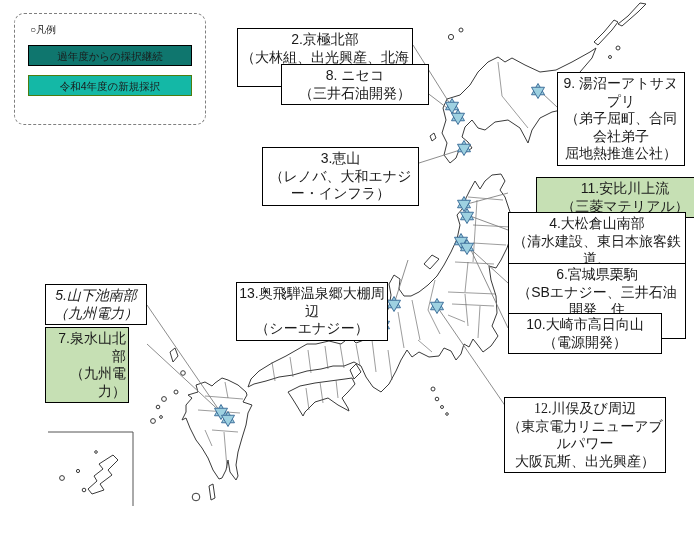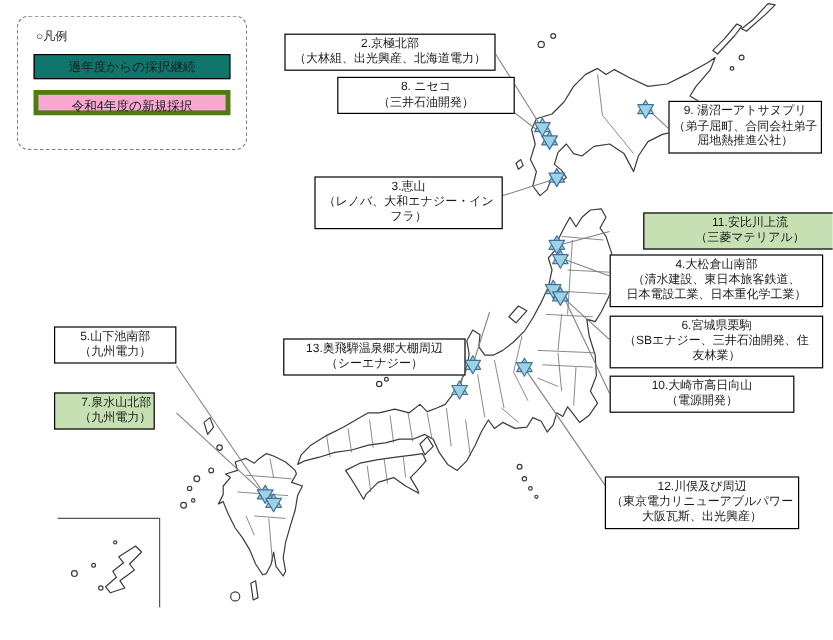--- a/index.html
+++ b/index.html
@@ -13,25 +13,25 @@
     position:absolute;left:14px;top:13px;width:192px;height:112px;
     border:1.5px dashed #7f7f7f;border-radius:10px;box-sizing:border-box;
     padding:7px 13px 0 13px;background:#fff;
   }
   .legend-title{font-size:10px;margin:2px 0 8px 2px;}
   .legend-item{
     width:164px;height:21px;line-height:21px;text-align:center;font-size:10.5px;
     box-sizing:border-box;margin:0 auto 9px auto;
   }
   .legend-item.cont{background:#0f766e;border:1.4px solid #000;}
-  .legend-item.new{background:#f9a8d4;border:4px solid #4d7c0f;}
+  .legend-item.new{background:#14b8a6;border:1px solid #4d7c0f;}
   
   .pbox{
     position:absolute;background:#ffffff;border:1.4px solid #000;
-    box-sizing:border-box;text-align:center;font-size:10px;line-height:1.25;
+    box-sizing:border-box;text-align:center;font-size:14px;line-height:1.25;
     padding:2px 2px;
   }
   .pbox.new{background:#c6e0b4;}
   .pbox .companies{white-space:pre-line;}
 </style>
 </head>
 <body>
 
 <div id="stage">
 
@@ -146,21 +146,21 @@
   <div class="pbox" style="left:237px;top:28px;width:176px;">
     <div>2.京極北部</div>
     <div class="companies">（大林組、出光興産、北海道電力）</div>
   </div>
 
   <div class="pbox" style="left:247px;top:64px;width:148px;margin-left:34px;">
     <div>8. ニセコ</div>
     <div class="companies">（三井石油開発）</div>
   </div>
 
-  <div class="pbox" style="left:557px;top:84px;width:128px;">
+  <div class="pbox" style="left:557px;top:72px;width:128px;">
     <div>9. 湯沼ーアトサヌプリ</div>
     <div class="companies">（弟子屈町、合同会社弟子
 屈地熱推進公社）</div>
   </div>
 
   <div class="pbox" style="left:262px;top:147px;width:157px;">
     <div>3.恵山</div>
     <div class="companies">（レノバ、大和エナジー・インフラ）</div>
   </div>
 
@@ -185,29 +185,29 @@
     <div>10.大崎市高日向山</div>
     <div class="companies">（電源開発）</div>
   </div>
 
 
   <div class="pbox" style="left:236px;top:282px;width:152px;text-align:center;">
     <div>13.奥飛騨温泉郷大棚周辺</div>
     <div class="companies">（シーエナジー）</div>
   </div>
 
-  <div class="pbox" style="left:45px;top:272px;width:102px;">
+  <div class="pbox" style="left:45px;top:284px;width:102px;font-style:italic;">
     <div>5.山下池南部</div>
     <div class="companies">（九州電力）</div>
   </div>
 
   <div class="pbox new" style="left:45px;top:327px;width:84px;text-align:right;">
     <div>7.泉水山北部</div>
     <div class="companies">（九州電力）</div>
   </div>
 
-  <div class="pbox" style="left:504px;top:397px;width:162px;">
+  <div class="pbox" style="left:504px;top:397px;width:162px;font-family:Liberation Serif, serif;">
     <div>12.川俣及び周辺</div>
     <div class="companies">（東京電力リニューアブルパワー
 大阪瓦斯、出光興産）</div>
   </div>
 
 </div>
 
 </body></html>

